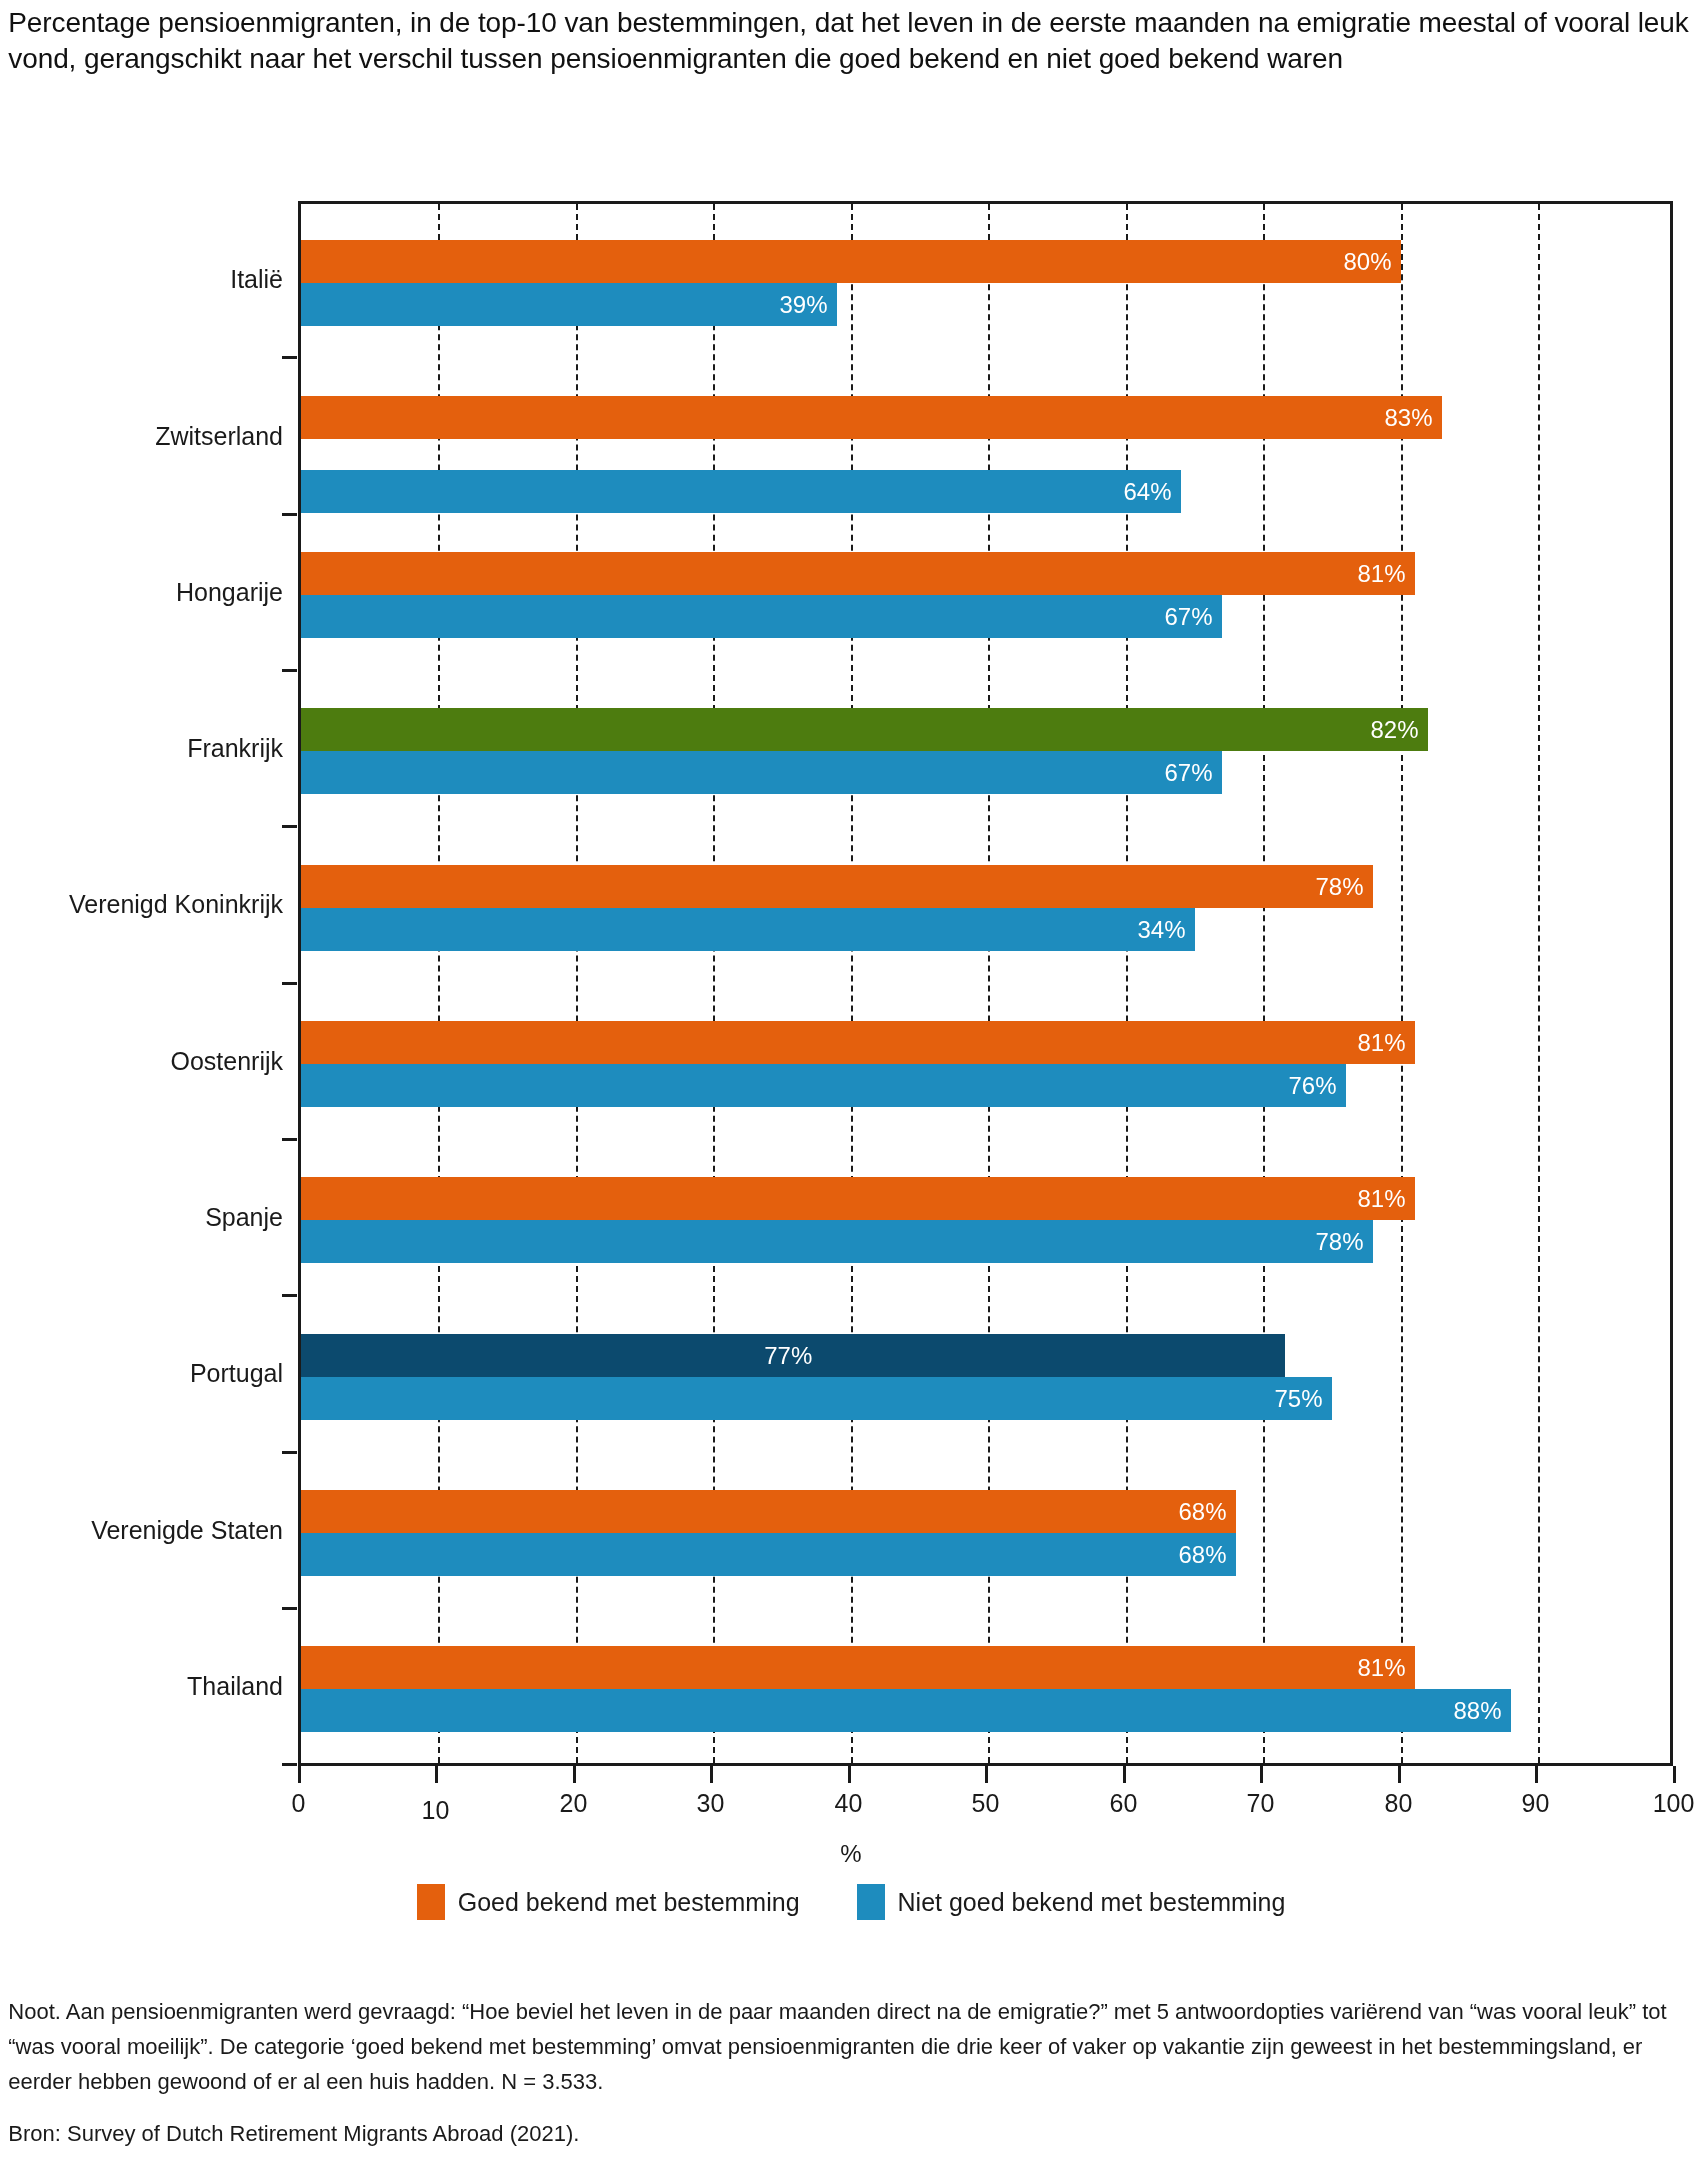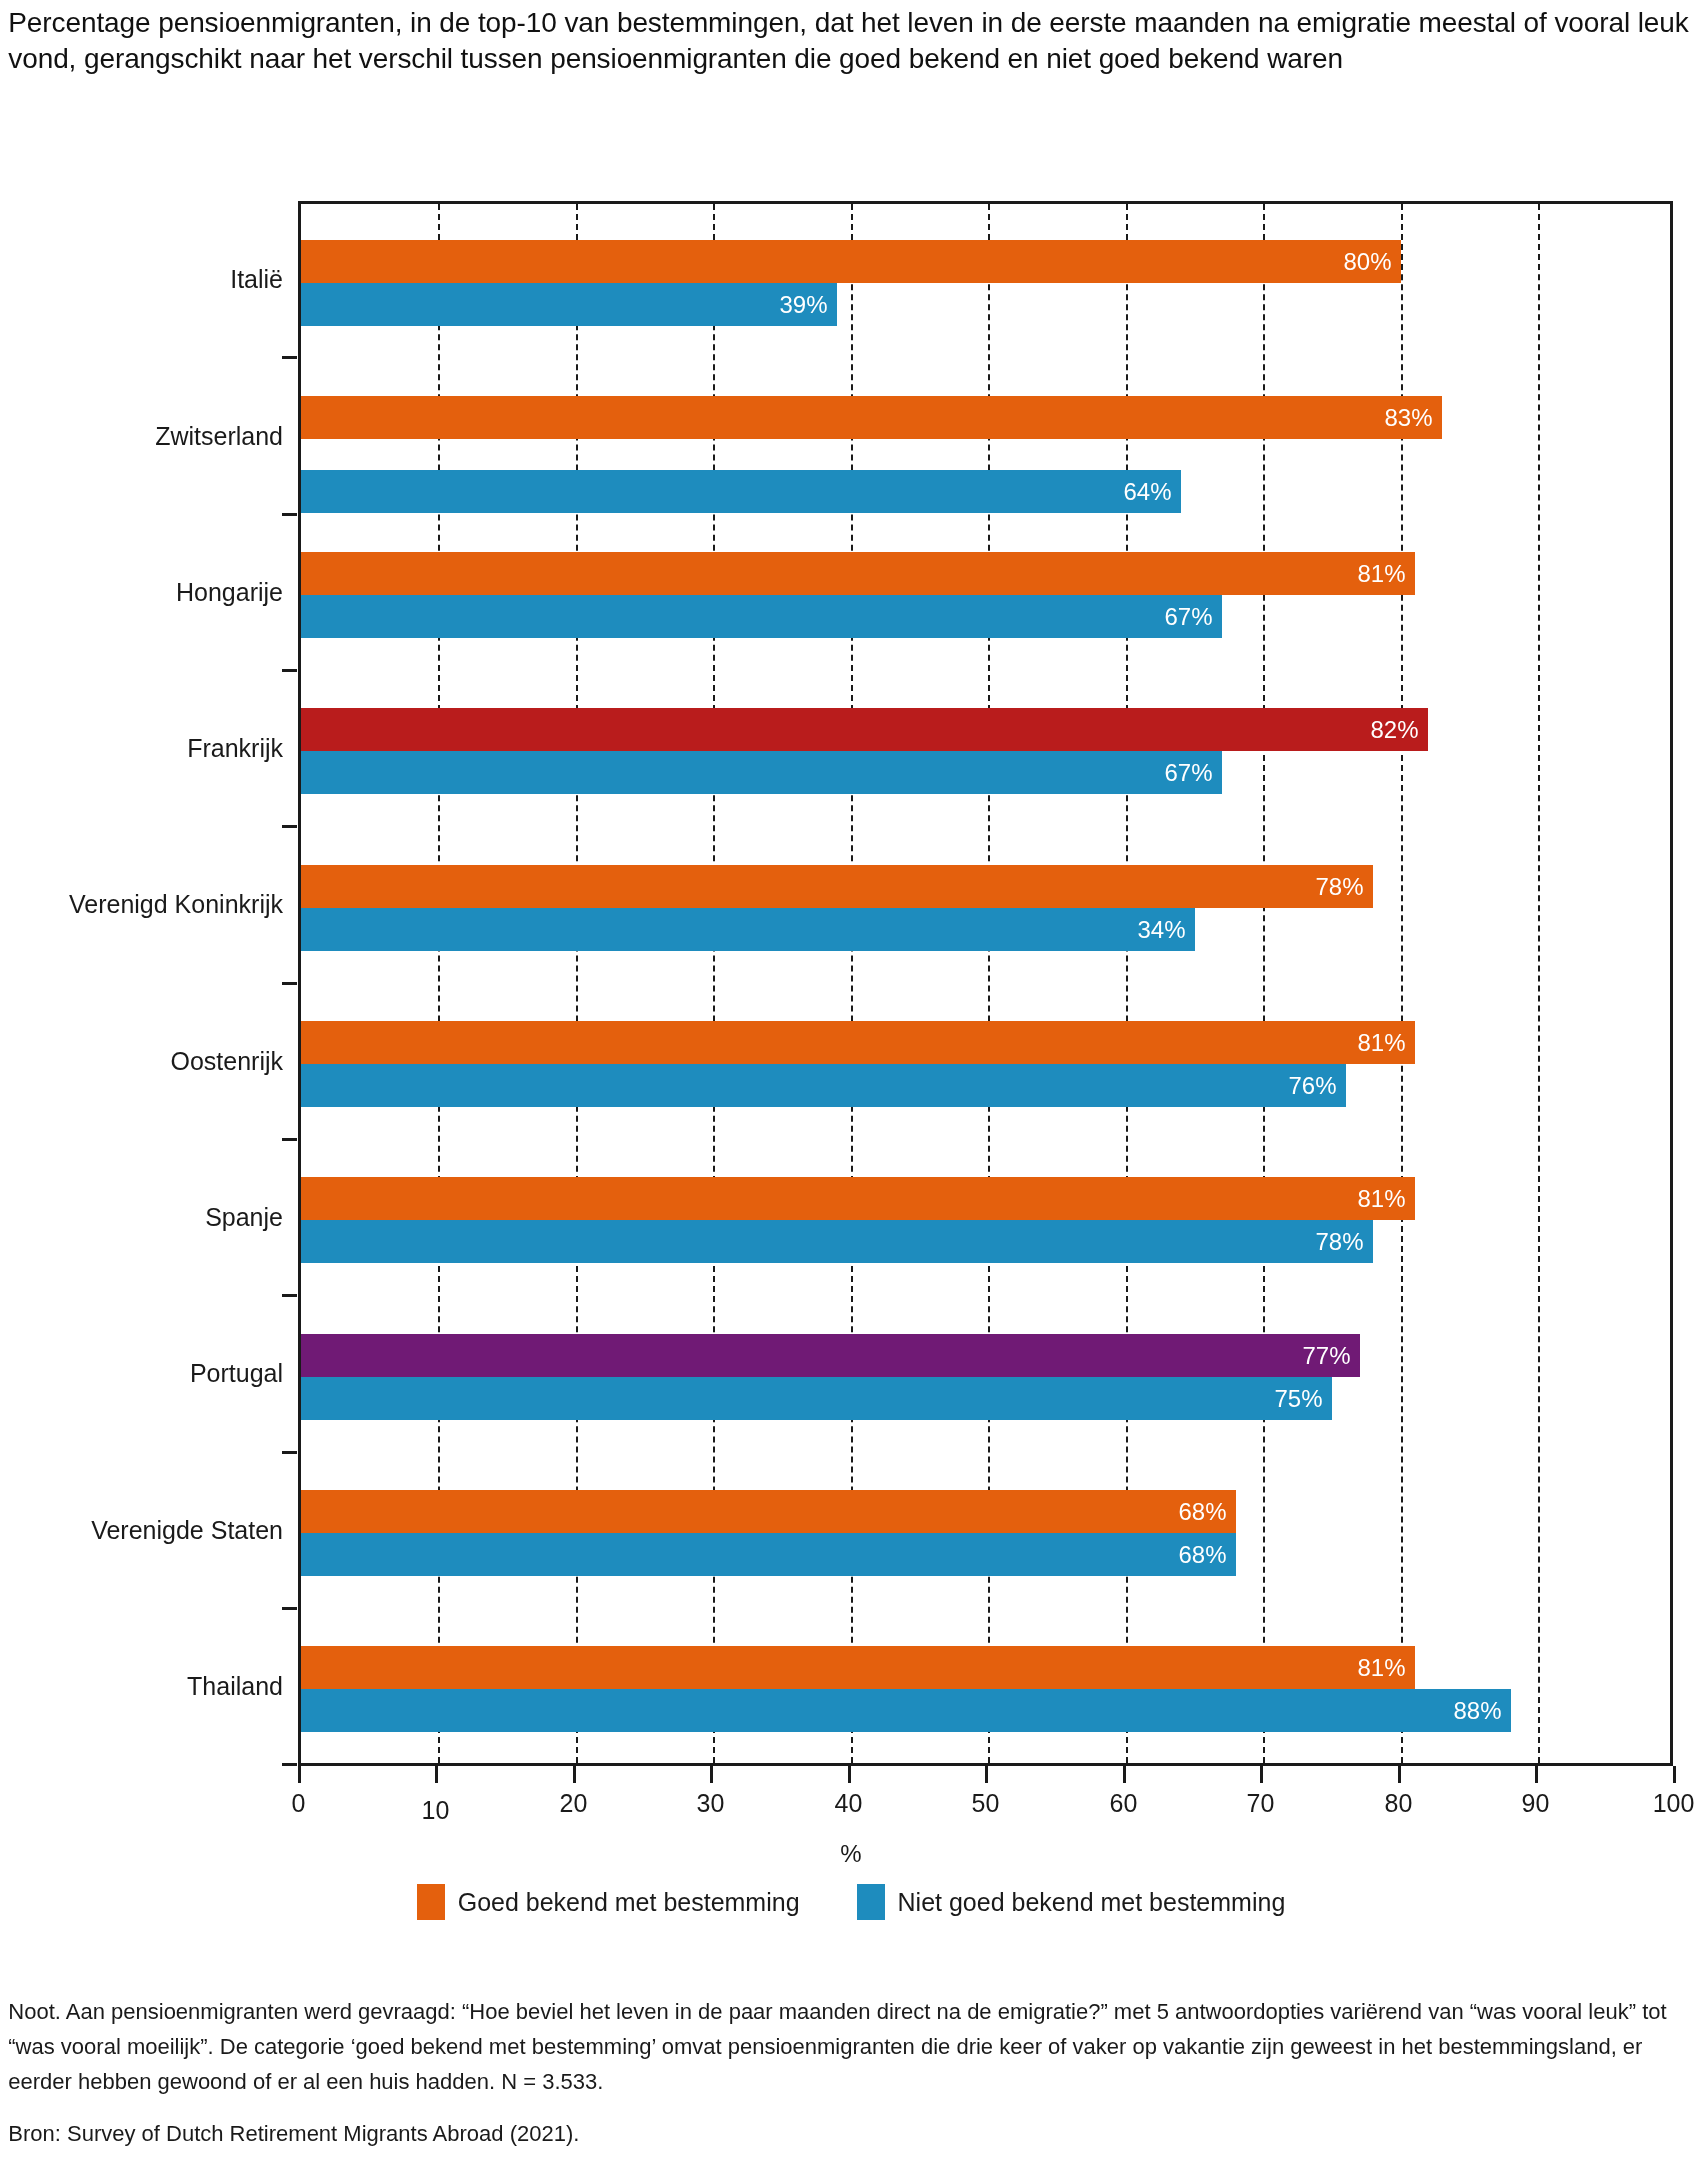--- a/index.html
+++ b/index.html
@@ -203,21 +203,21 @@
         </div>
         <div class="group" style="top: 348px; height: 85px;">
           <div class="bar orange" style="width: 1114px; background: rgb(228, 96, 13);">
             <span class="bar-label">81%</span>
           </div>
           <div class="bar blue" style="width: 921px; background: rgb(30, 140, 190);">
             <span class="bar-label">67%</span>
           </div>
         </div>
         <div class="group" style="top: 504px; height: 85px;">
-          <div class="bar orange" style="width: 1127px; background: #b91c1c;">
+          <div class="bar orange" style="width: 1127px; background: #4d7c0f;">
             <span class="bar-label">82%</span>
           </div>
           <div class="bar blue" style="width: 921px; background: rgb(30, 140, 190);">
             <span class="bar-label">67%</span>
           </div>
         </div>
         <div class="group" style="top: 661px; height: 85px;">
           <div class="bar orange" style="width: 1072px; background: rgb(228, 96, 13);">
             <span class="bar-label">78%</span>
           </div>
@@ -235,21 +235,21 @@
         </div>
         <div class="group" style="top: 973px; height: 85px;">
           <div class="bar orange" style="width: 1114px; background: rgb(228, 96, 13);">
             <span class="bar-label">81%</span>
           </div>
           <div class="bar blue" style="width: 1072px; background: rgb(30, 140, 190);">
             <span class="bar-label">78%</span>
           </div>
         </div>
         <div class="group" style="top: 1130px; height: 85px;">
-          <div class="bar orange" style="width: 1059px; background: #701a75;">
+          <div class="bar orange" style="width: 984px; background: #0c4a6e; justify-content: center;">
             <span class="bar-label">77%</span>
           </div>
           <div class="bar blue" style="width: 1031px; background: rgb(30, 140, 190);">
             <span class="bar-label">75%</span>
           </div>
         </div>
         <div class="group" style="top: 1286px; height: 85px;">
           <div class="bar orange" style="width: 935px; background: rgb(228, 96, 13);">
             <span class="bar-label">68%</span>
           </div>

